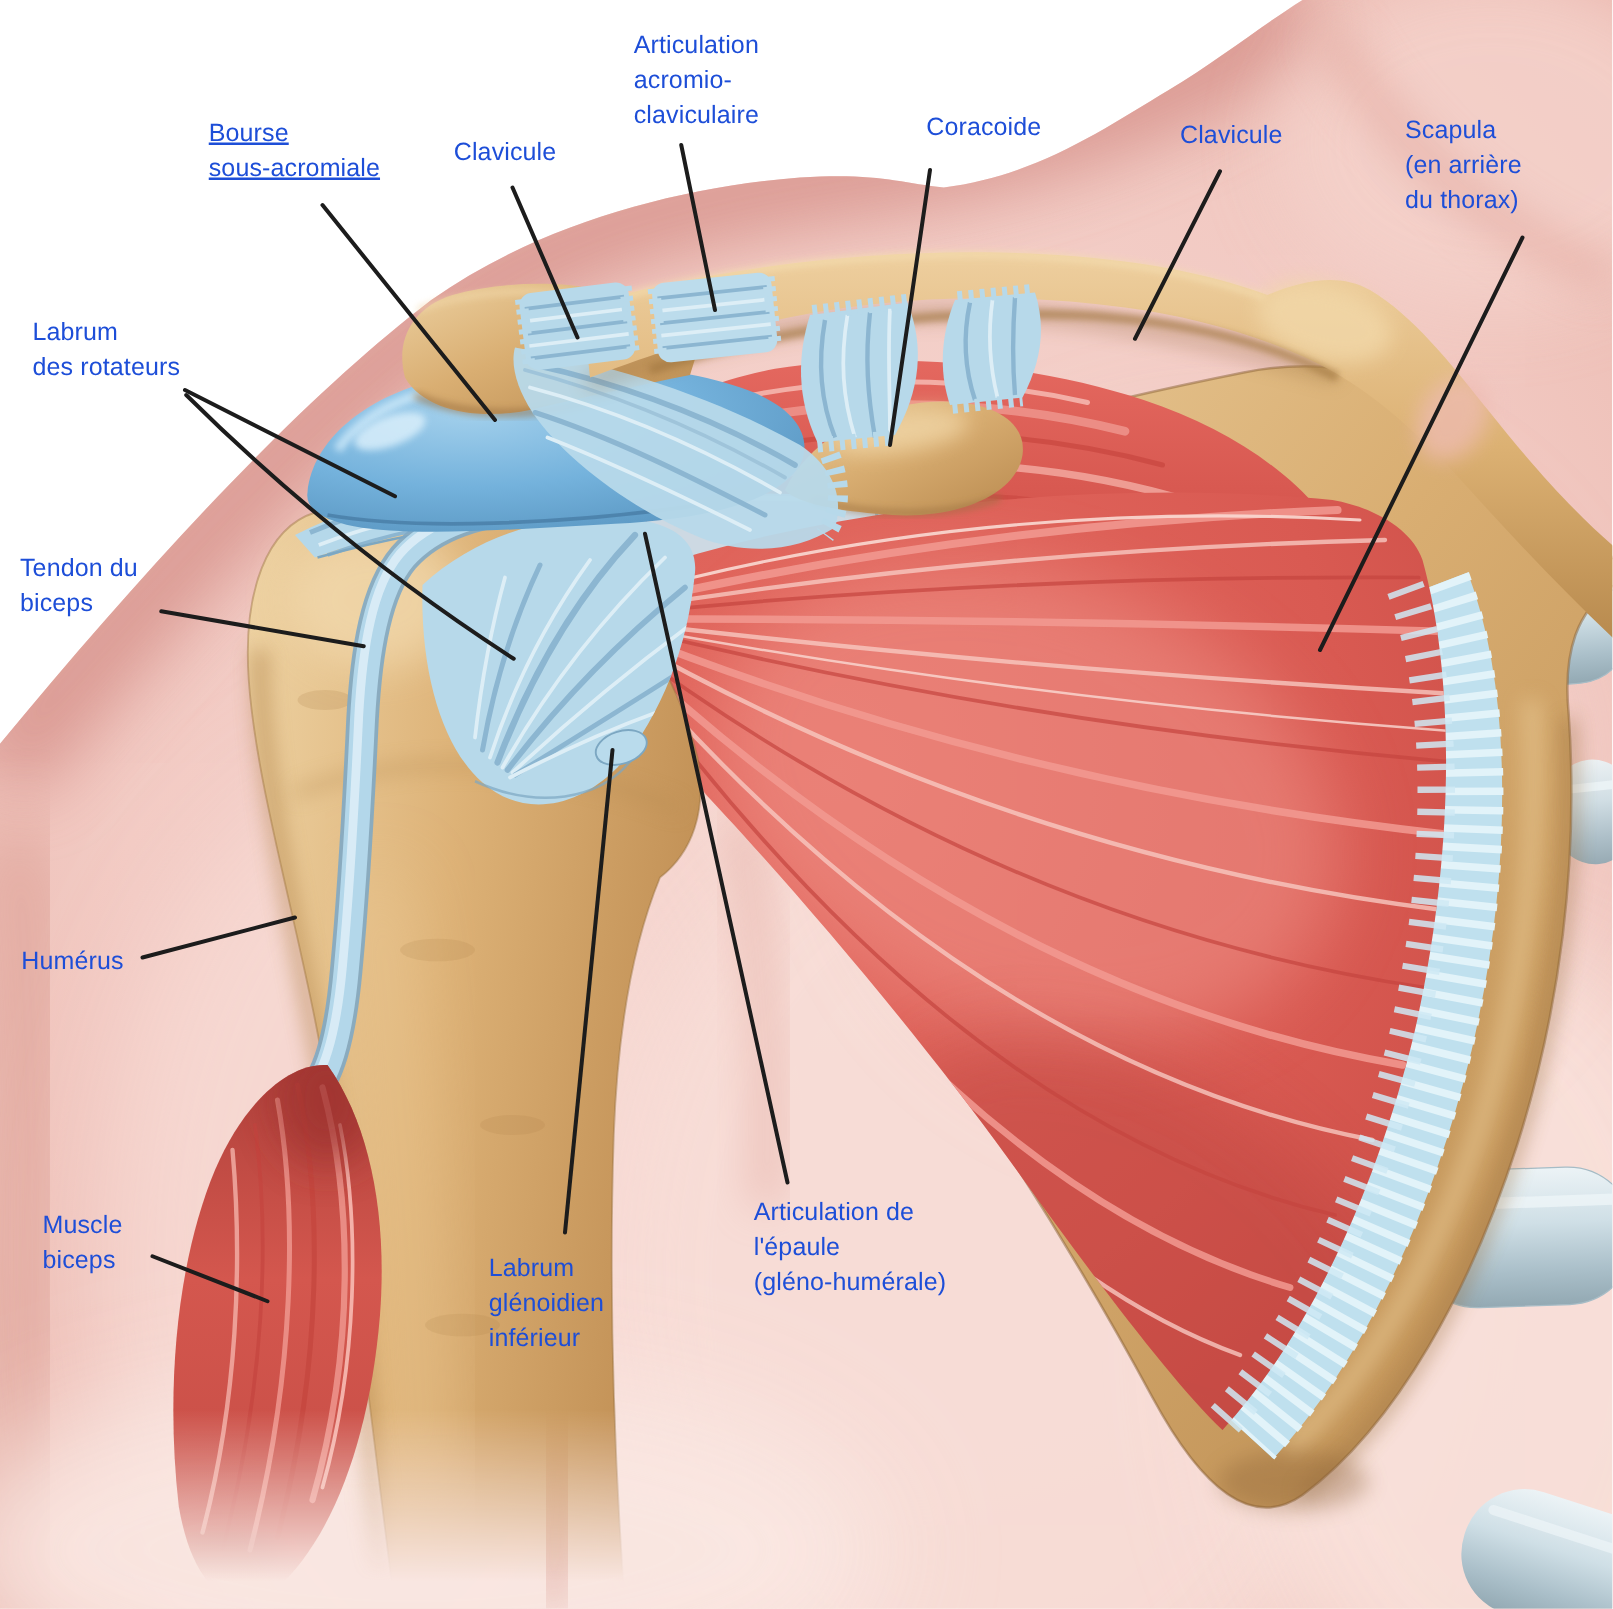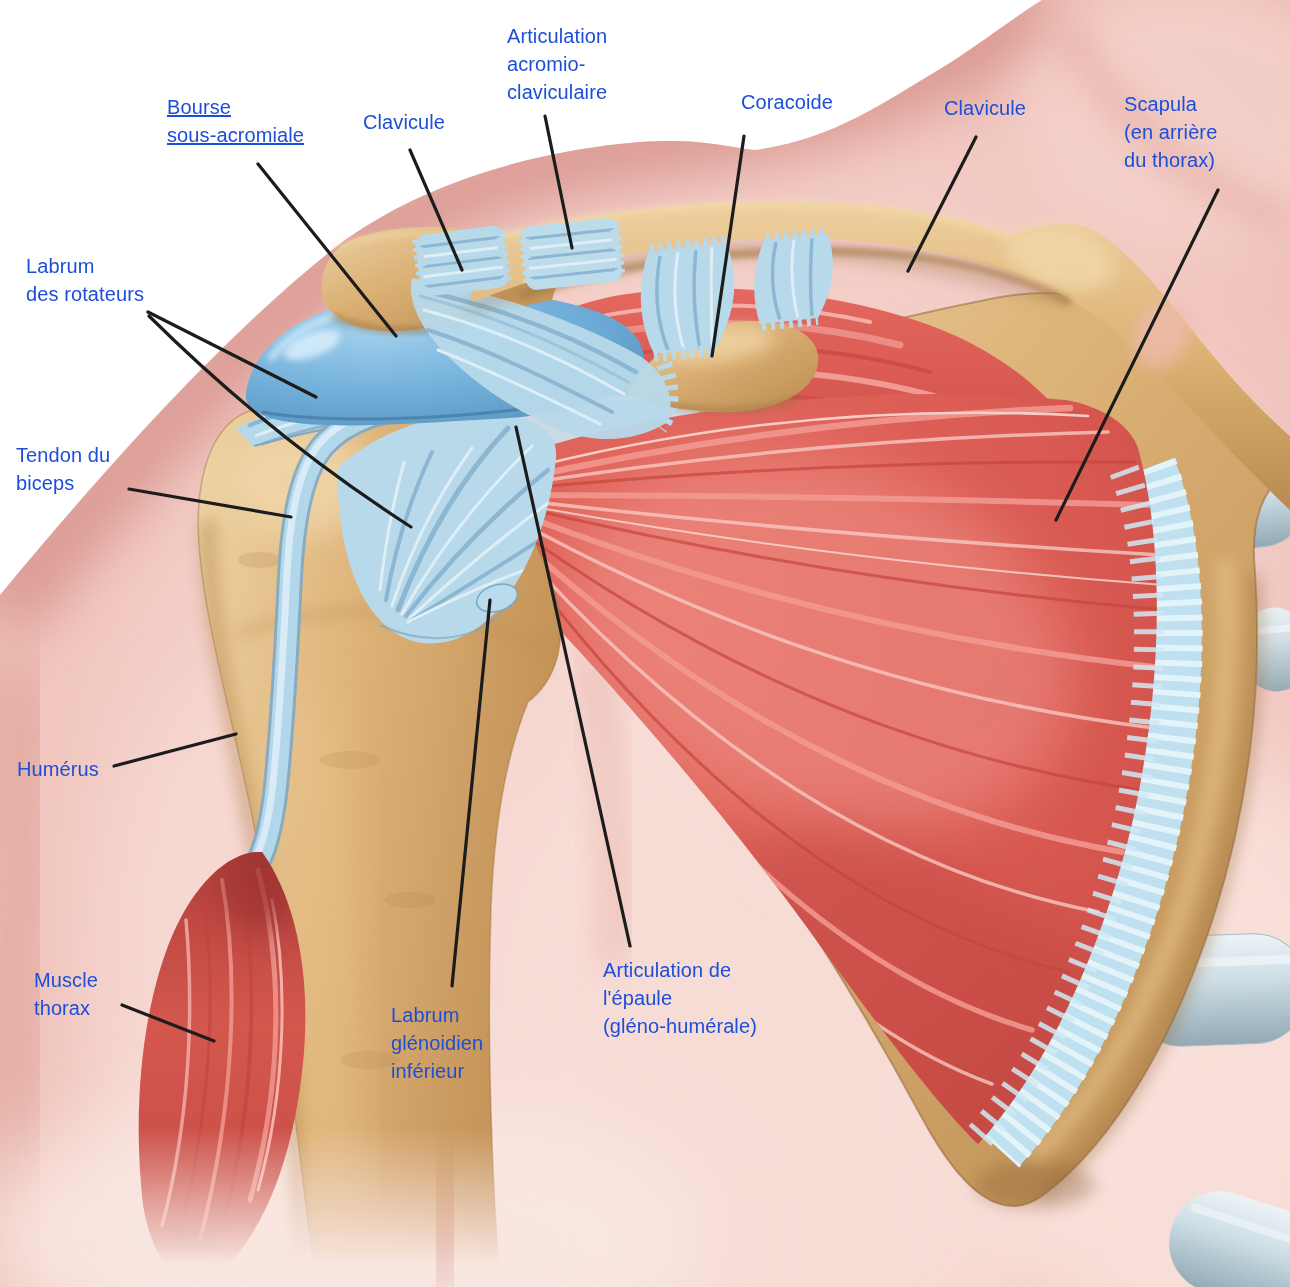--- a/index.html
+++ b/index.html
@@ -391,21 +391,21 @@
   <div class="label l-clavicule">Clavicule</div>
   <div class="label l-scapula">Scapula
 (en arrière
 du thorax)</div>
   <div class="label l-coiffe">Labrum
 des rotateurs</div>
   <div class="label l-tendon">Tendon du
 biceps</div>
   <div class="label l-humerus">Humérus</div>
   <div class="label l-musclebiceps">Muscle
-thorax</div>
+biceps</div>
   <div class="label l-articulation">Articulation de
 l'épaule
 (gléno-humérale)</div>
   <div class="label l-labrum">Labrum
 glénoidien
 inférieur</div>
 </div>
 
 </div>
 

